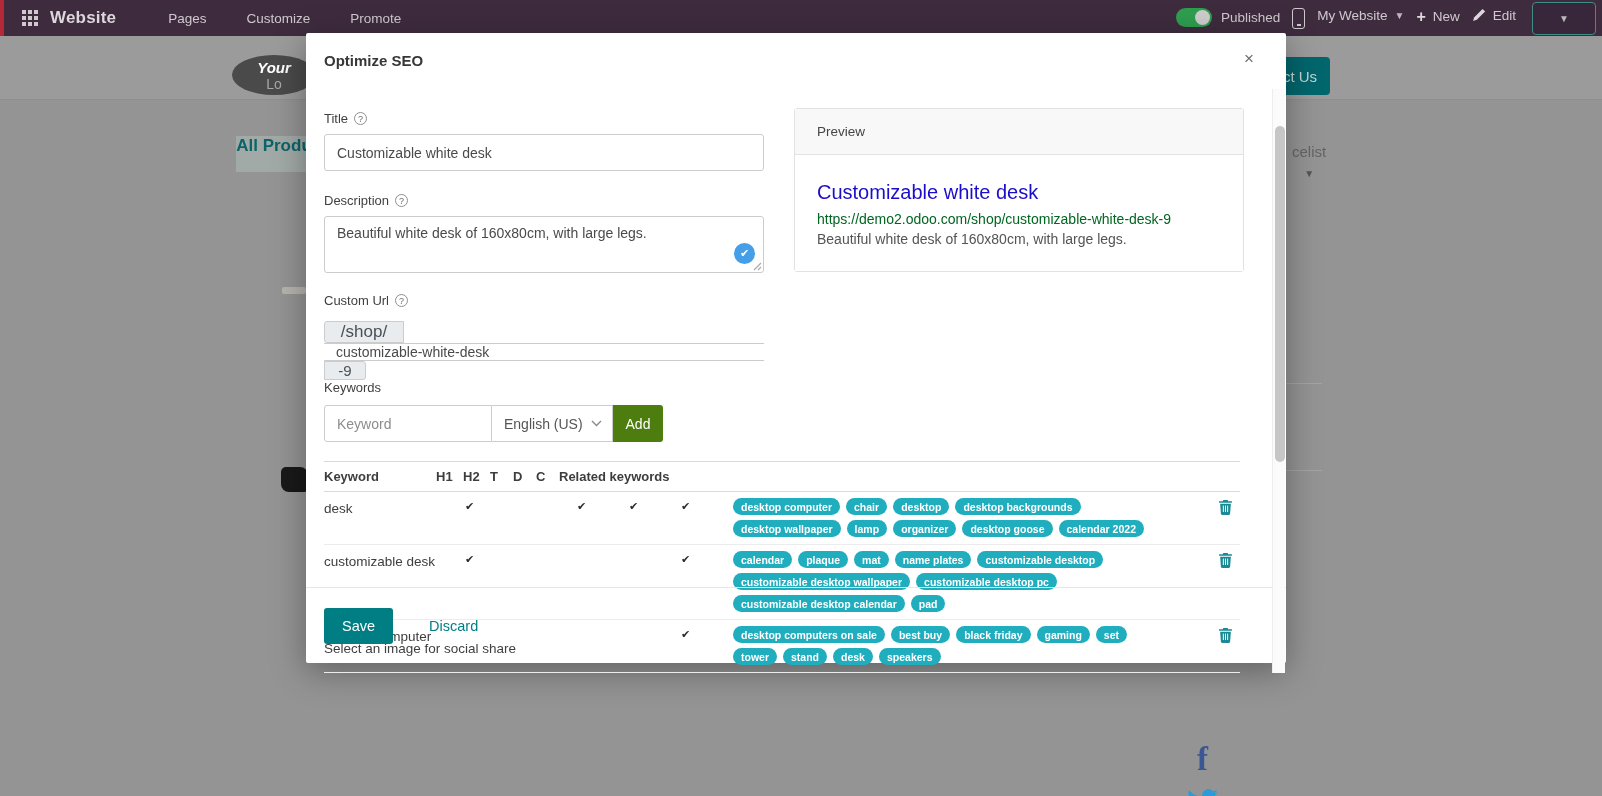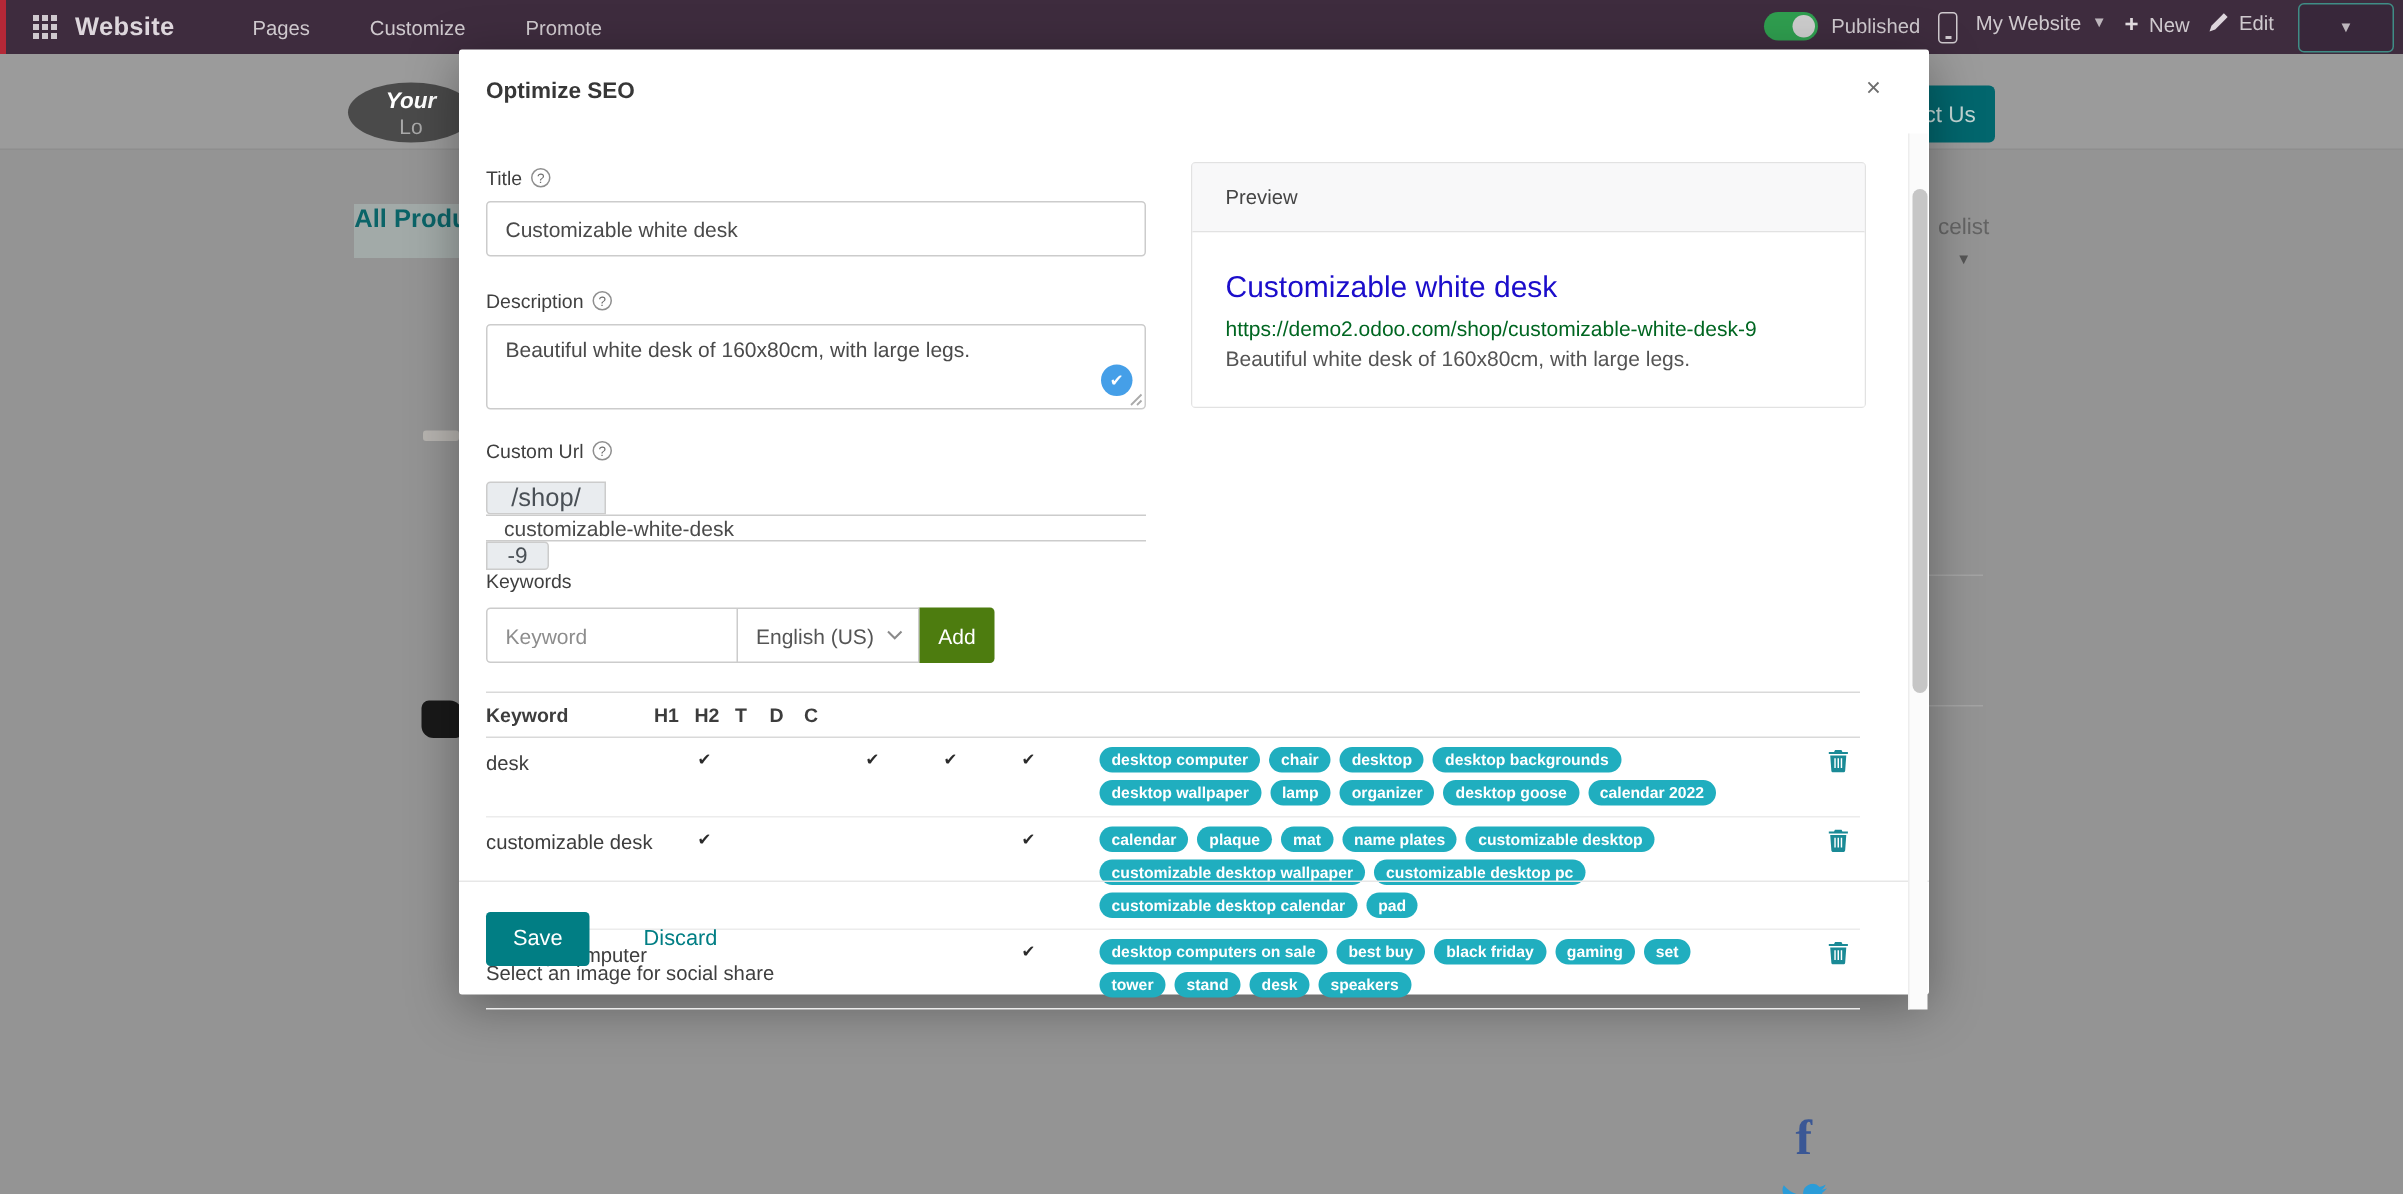--- a/index.html
+++ b/index.html
@@ -312,20 +312,21 @@
   </div>
 
   <div class="kw-table">
     <div class="kw-grid-row kw-thead">
       <div>Keyword</div>
       <div>H1</div>
       <div>H2</div>
       <div>T</div>
       <div>D</div>
       <div>C</div>
+      <div>Related keywords</div>
       <div></div>
     </div>
     <div id="keyword-rows">
         <div class="kw-grid-row kw-body-row">
           <div class="kw-cell-keyword">desk</div>
           <div class="kw-check">✔</div>
           <div class="kw-check"></div>
           <div class="kw-check">✔</div>
           <div class="kw-check">✔</div>
           <div class="kw-check">✔</div>

